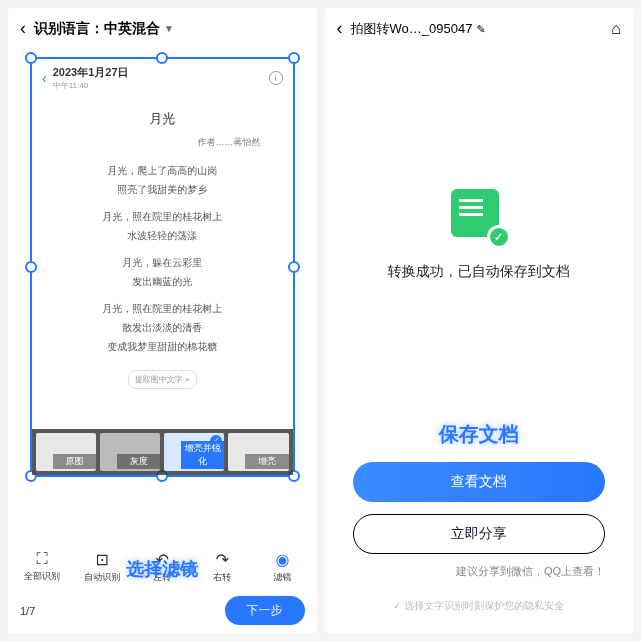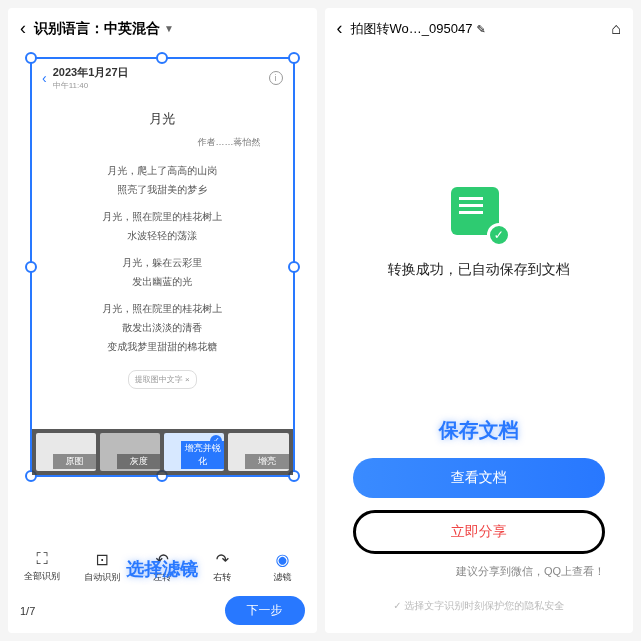--- a/index.html
+++ b/index.html
@@ -64,21 +64,21 @@
 .success-icon { width: 56px; height: 56px; position: relative; margin-bottom: 18px; }
 .doc-icon-bg { width: 48px; height: 48px; background: #2ecb71; border-radius: 6px; position: relative; }
 .doc-icon-bg::before { content: ""; position: absolute; top: 10px; left: 8px; width: 24px; height: 3px; background: #fff; box-shadow: 0 7px 0 #fff, 0 14px 0 #fff; }
 .check-badge { position: absolute; bottom: -4px; right: -4px; width: 24px; height: 24px; background: #2ecb71; border: 3px solid #fff; border-radius: 50%; color: #fff; font-size: 12px; text-align: center; line-height: 18px; }
 .success-text { font-size: 14px; font-weight: 500; color: #222; }
 
 .callout-r { color: #2878ff; font-size: 20px; font-weight: 700; text-shadow: 0 0 6px rgba(40,120,255,0.5); margin-bottom: 14px; }
 
 .actions-r { padding: 0 28px 20px; }
 .btn-primary { width: 100%; background: linear-gradient(90deg, #3a8bff, #2878ff); color: #fff; border: none; border-radius: 22px; padding: 11px; font-size: 14px; margin-bottom: 12px; }
-.btn-outline { width: 100%; background: #fff; color: #ef4444; border: 3px solid #000000; border-radius: 22px; padding: 10px; font-size: 14px; margin-bottom: 10px; }
+.btn-outline { width: 100%; background: #fff; color: #0f172a; border: 1px solid #000000; border-radius: 22px; padding: 10px; font-size: 14px; margin-bottom: 10px; }
 .hint-text { text-align: right; font-size: 11px; color: #888; margin-bottom: 20px; }
 .privacy-text { text-align: center; font-size: 10px; color: #bbb; }
 .privacy-text::before { content: "✓ "; }
 </style>
 </head>
 <body>
 
 <div class="phone">
   <div class="header-l">
     <span class="back">‹</span>

